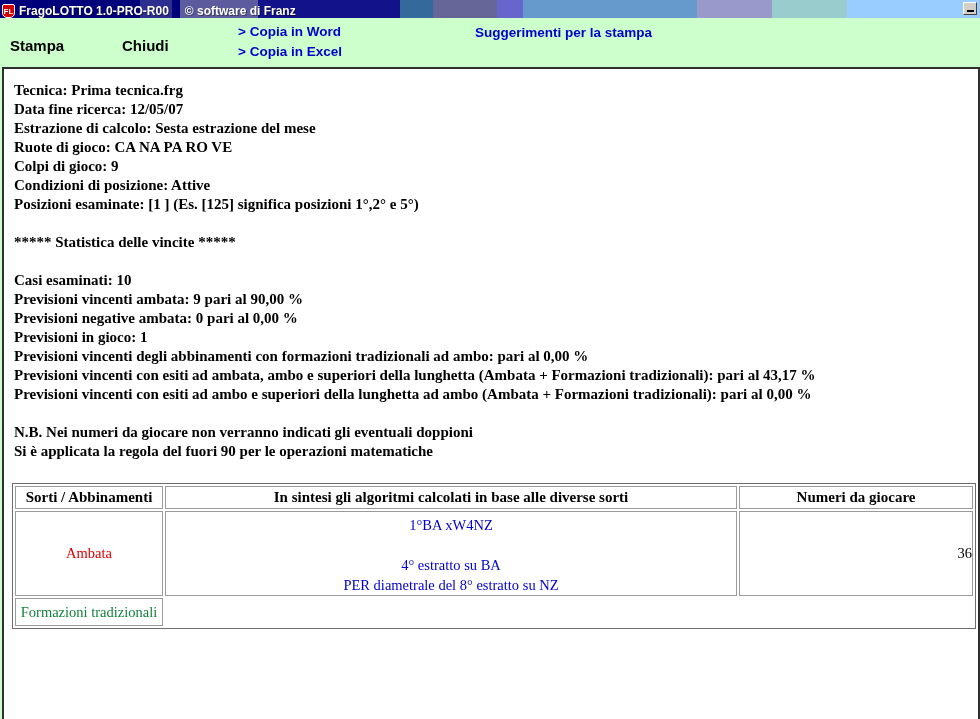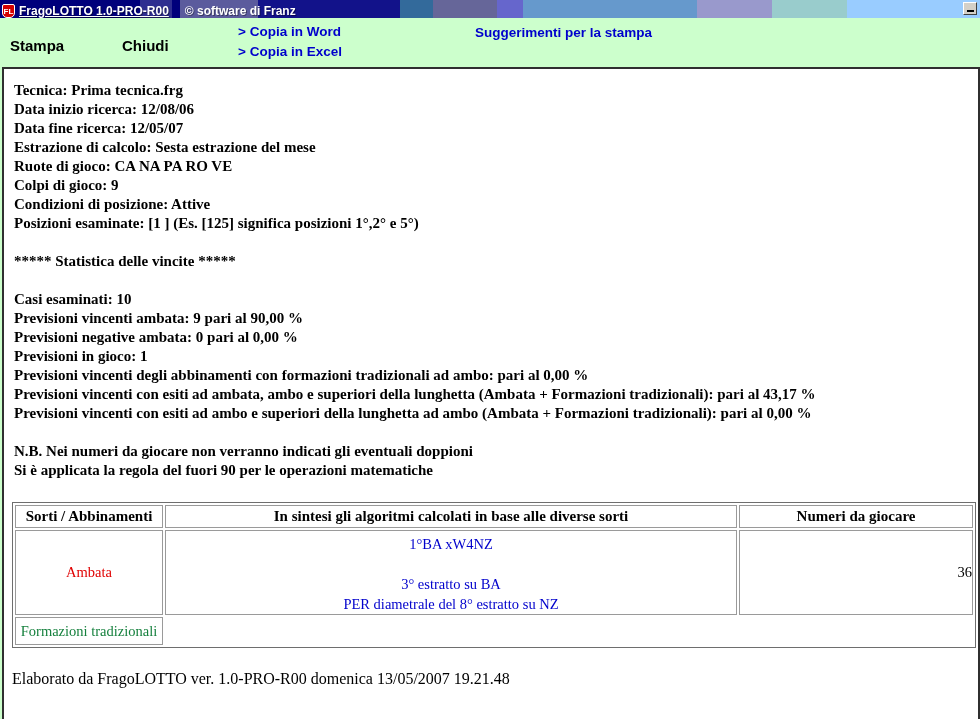--- a/index.html
+++ b/index.html
@@ -30,21 +30,21 @@
     color:#ffffff; font-weight:bold; font-size:12px;
   }
   .app-icon {
     width:13px; height:14px; margin:0 4px 0 2px;
     background:#d40000; border-radius:2px 2px 5px 5px;
     border:1px solid #ffffff;
     color:#ffffff; font-size:8px; font-weight:bold;
     display:flex; align-items:center; justify-content:center;
     font-family:"Liberation Sans", sans-serif;
   }
-  .win-title { white-space:nowrap; text-shadow:1px 1px 0 rgba(0,0,0,.4);text-decoration:underline; }
+  .win-title { white-space:nowrap; text-shadow:1px 1px 0 rgba(0,0,0,.4); }
   .win-subtitle { white-space:nowrap; margin-left:16px; text-shadow:1px 1px 0 rgba(0,0,0,.4); }
   .minimize-btn {
     position:absolute; right:3px; top:2px; width:14px; height:13px;
     background:#d4d0c8;
     border-top:1px solid #ffffff; border-left:1px solid #ffffff;
     border-right:1px solid #404040; border-bottom:1px solid #404040;
   }
   .minimize-btn .bar {
     position:absolute; left:3px; bottom:2px; width:7px; height:2px; background:#000;
   }
@@ -128,21 +128,20 @@
   <button class="tb-btn tb-chiudi">Chiudi</button>
   <div class="tb-link tb-word">&gt; Copia in Word</div>
   <div class="tb-link tb-excel">&gt; Copia in Excel</div>
   <div class="tb-link tb-sugg">Suggerimenti per la stampa</div>
 </div>
 
 <div class="panel">
 
   <div class="doc">
     <div class="doc-line">Tecnica: Prima tecnica.frg</div>
-    <div class="doc-line">Data inizio ricerca: 12/08/06</div>
     <div class="doc-line">Data fine ricerca: 12/05/07</div>
     <div class="doc-line">Estrazione di calcolo: Sesta estrazione del mese</div>
     <div class="doc-line">Ruote di gioco: CA NA PA RO VE</div>
     <div class="doc-line">Colpi di gioco: 9</div>
     <div class="doc-line">Condizioni di posizione: Attive</div>
     <div class="doc-line">Posizioni esaminate: [1 ] (Es. [125] significa posizioni 1°,2° e 5°)</div>
     <div class="doc-line"></div>
     <div class="doc-line">***** Statistica delle vincite *****</div>
     <div class="doc-line"></div>
     <div class="doc-line">Casi esaminati: 10</div>
@@ -167,26 +166,25 @@
         <tr>
       <th class="hdr">Sorti / Abbinamenti</th>
       <th class="hdr">In sintesi gli algoritmi calcolati in base alle diverse sorti</th>
       <th class="hdr">Numeri da giocare</th>
     </tr>
     <tr>
       <td class="sorte">Ambata</td>
       <td class="algo">
         <div class="algo-line">1°BA xW4NZ</div>
         <div class="algo-line"></div>
-        <div class="algo-line">3° estratto su BA</div>
+        <div class="algo-line">4° estratto su BA</div>
         <div class="algo-line">PER diametrale del 8° estratto su NZ</div>
       </td>
       <td class="numeri">36</td>
     </tr>
     <tr>
       <td class="formazioni">Formazioni tradizionali</td>
       <td class="spacer" colspan="2"></td>
     </tr>
   </tbody>
     </table>
 
-  <div class="footer-line">Elaborato da FragoLOTTO ver. 1.0-PRO-R00  domenica 13/05/2007 19.21.48</div>
 </div>
 
 </body></html>

